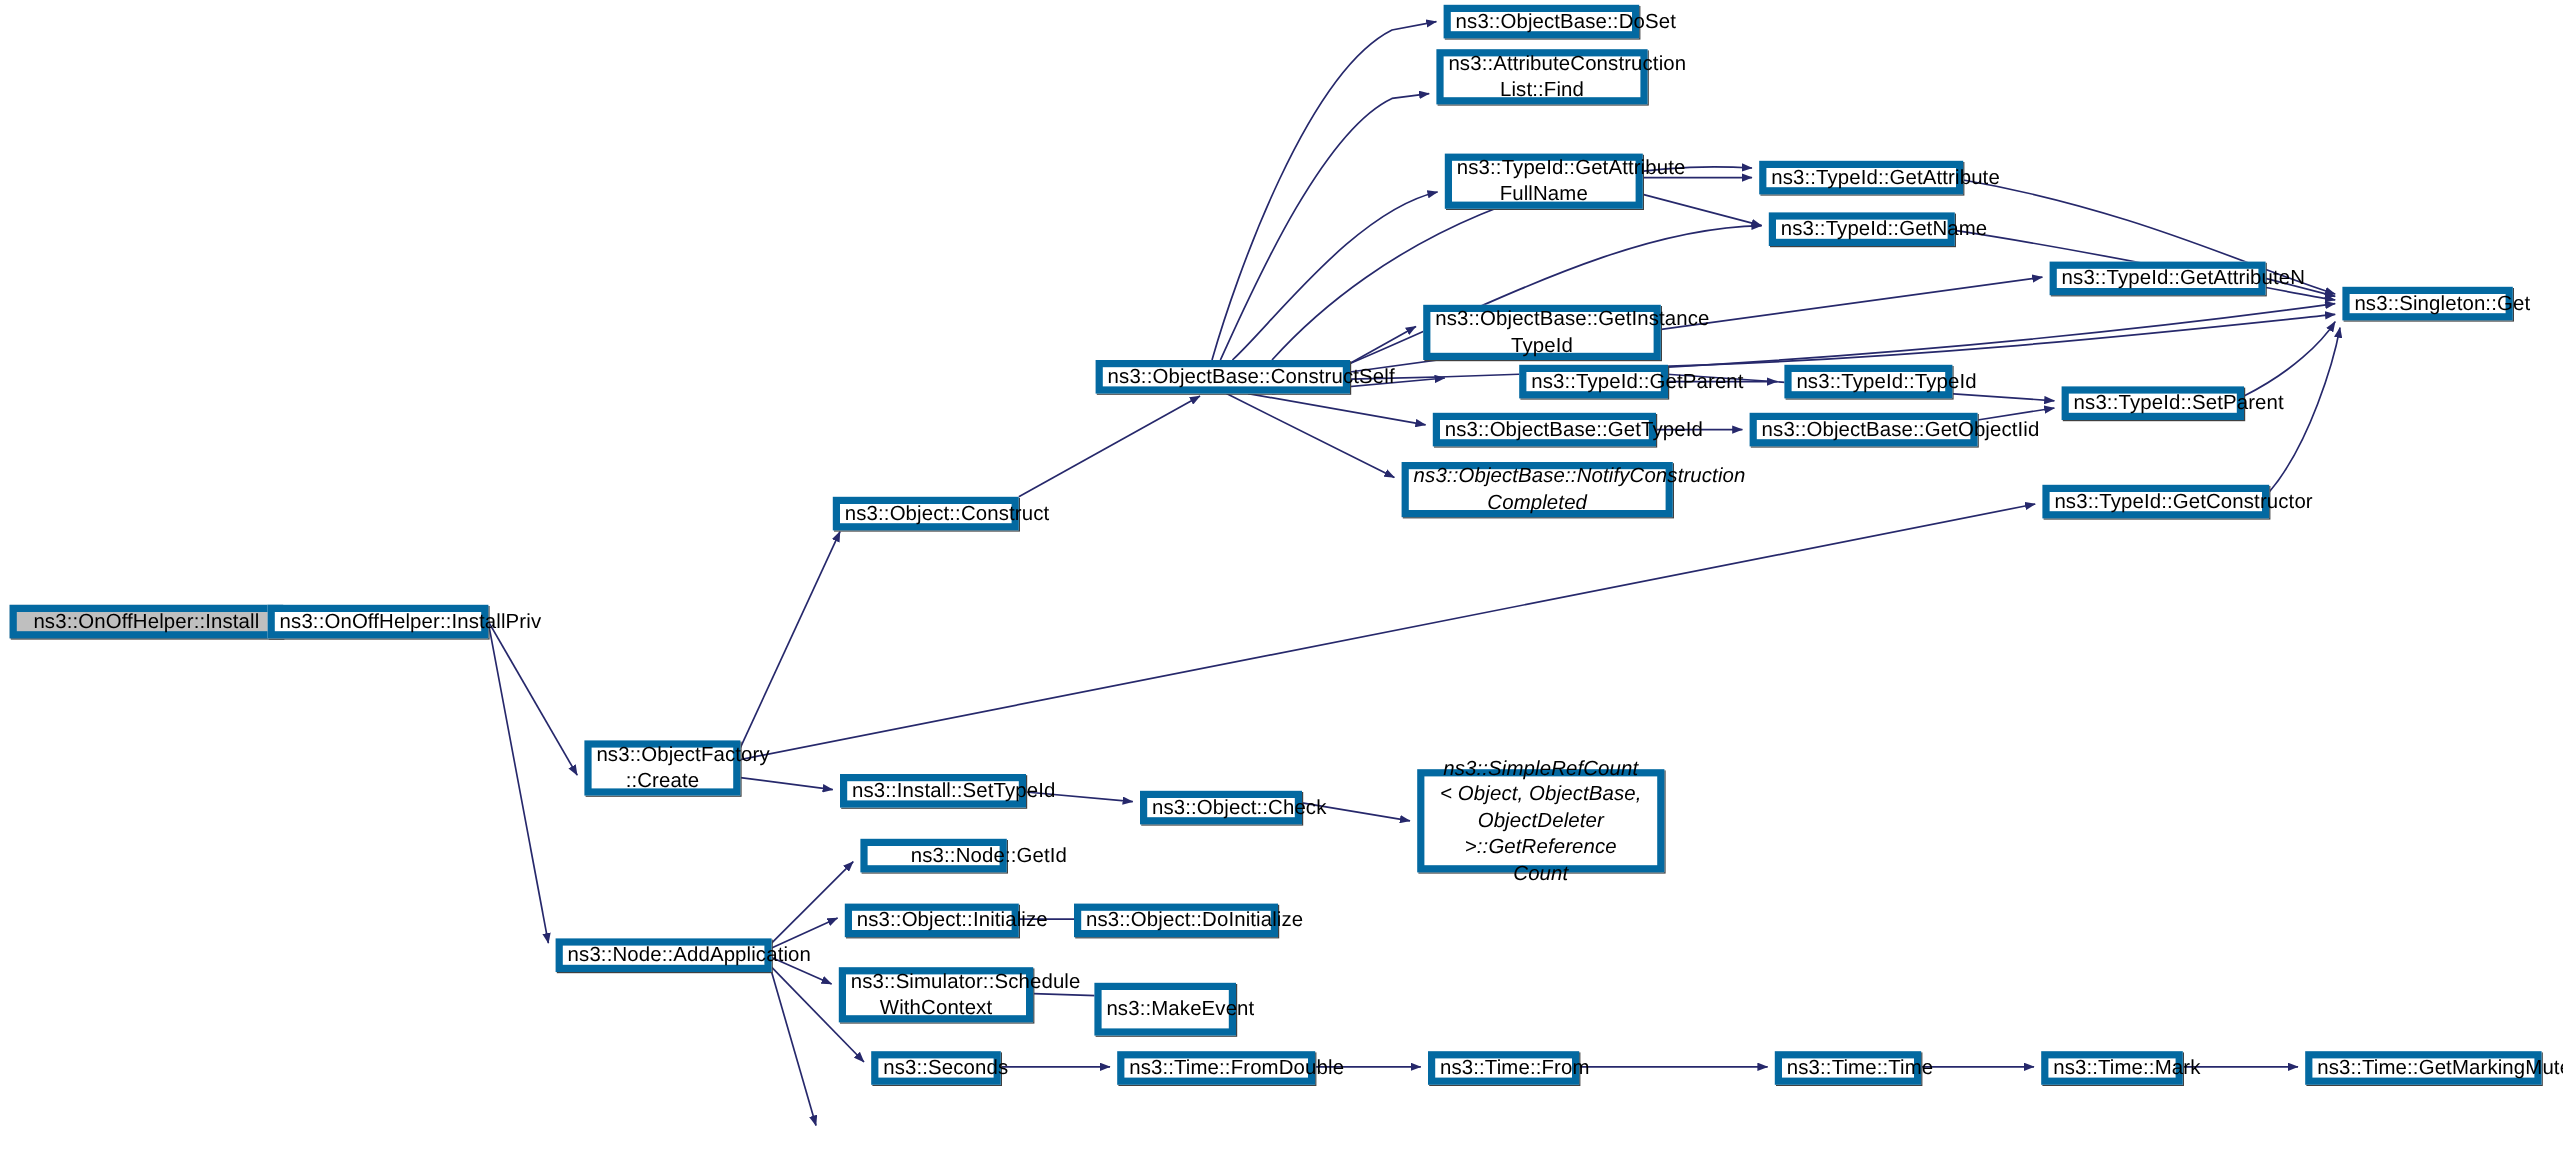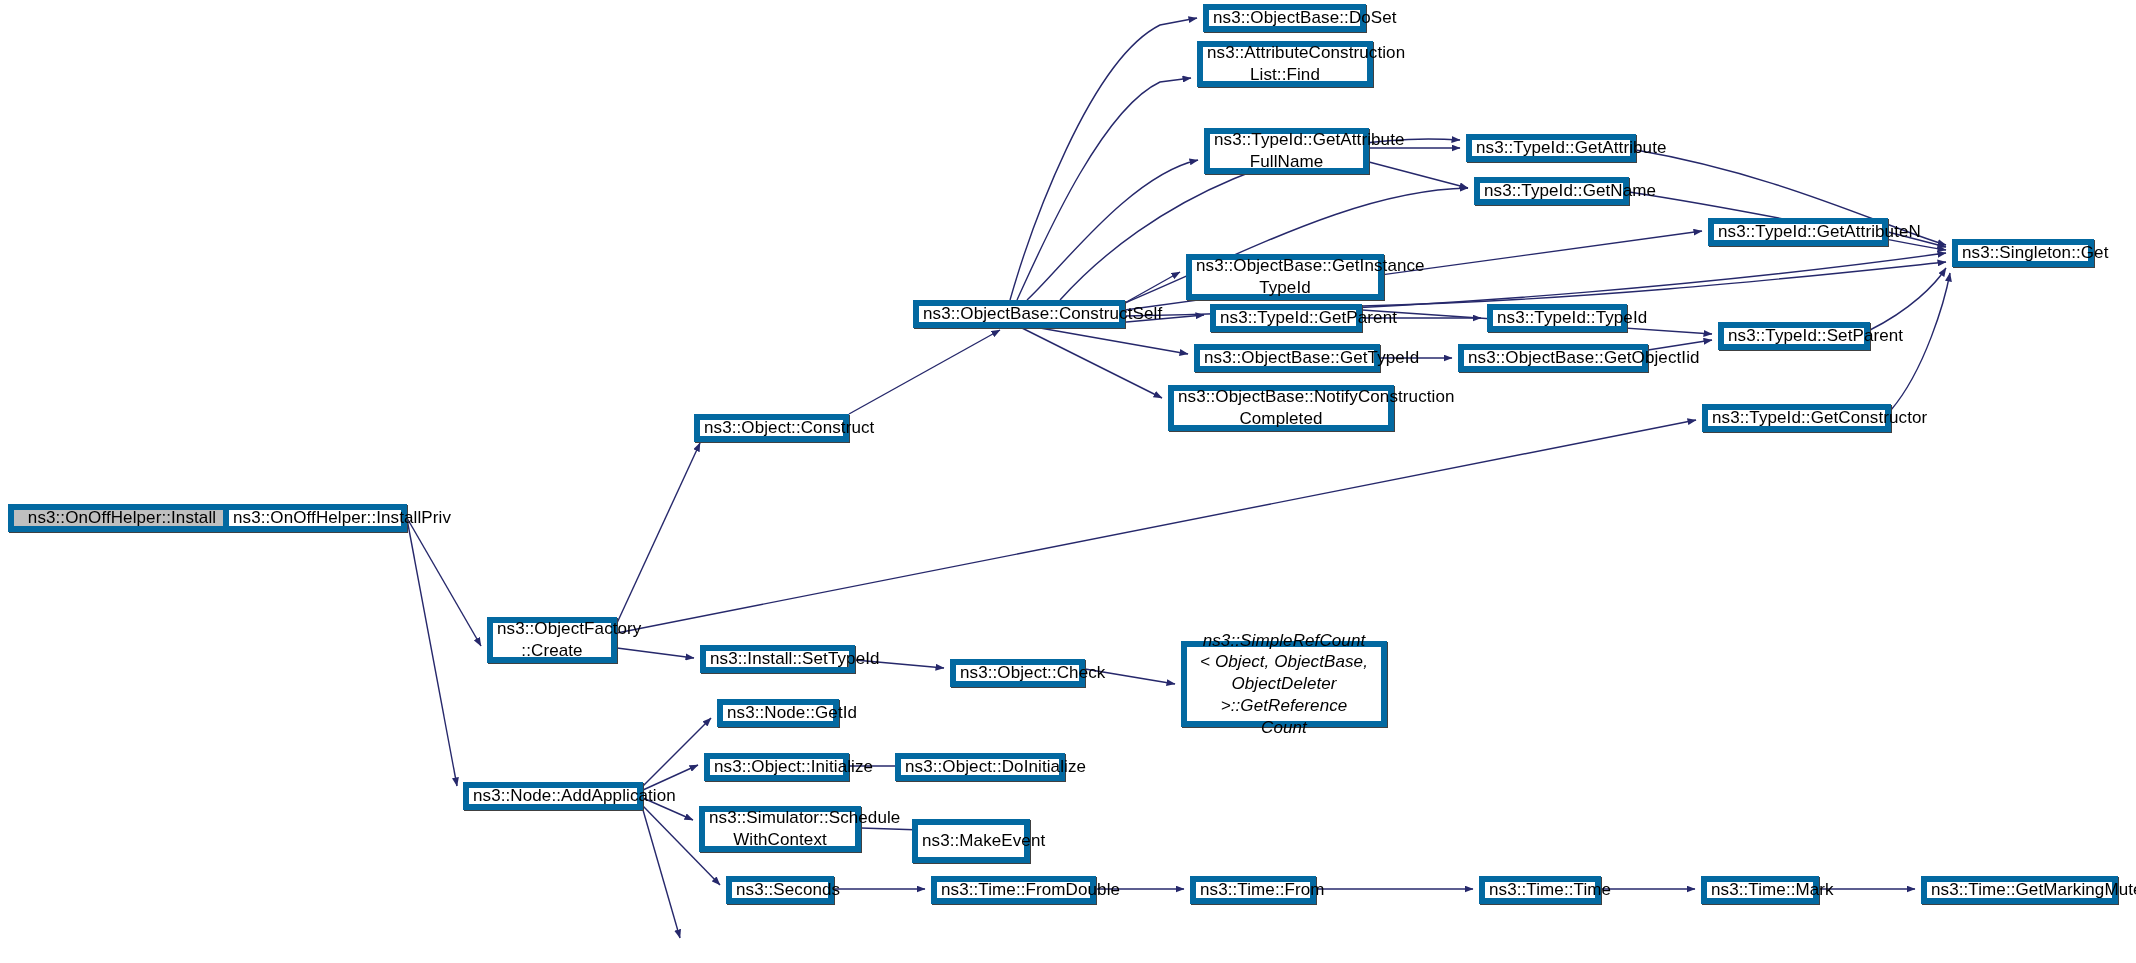--- a/index.html
+++ b/index.html
@@ -108,41 +108,41 @@
       </g>
   </svg>
   <div id="nodes">
       <div class="node root" style="left: 8px; top: 504px; width: 228px; height: 28px;"><span class="node-label">ns3::OnOffHelper::Install</span></div>
       <div class="node" style="left: 223px; top: 504px; width: 184px; height: 28px;"><span class="node-label">ns3::OnOffHelper::InstallPriv</span></div>
       <div class="node" style="left: 487px; top: 617px; width: 130px; height: 46px;"><span class="node-label">ns3::ObjectFactory
 ::Create</span></div>
       <div class="node" style="left: 463px; top: 782px; width: 180px; height: 28px;"><span class="node-label">ns3::Node::AddApplication</span></div>
       <div class="node" style="left: 694px; top: 414px; width: 155px; height: 28px;"><span class="node-label">ns3::Object::Construct</span></div>
       <div class="node" style="left: 700px; top: 645px; width: 155px; height: 28px;"><span class="node-label">ns3::Install::SetTypeId</span></div>
-      <div class="node" style="left: 717px; top: 699px; width: 122px; height: 28px;"><span class="node-label">ns3::Node::GetId</span></div>
+      <div class="node" style="left: 717px; top: 699px; width: 122px; height: 28px; padding-left: 32px;"><span class="node-label">ns3::Node::GetId</span></div>
       <div class="node" style="left: 704px; top: 753px; width: 145px; height: 28px;"><span class="node-label">ns3::Object::Initialize</span></div>
       <div class="node" style="left: 699px; top: 806px; width: 162px; height: 46px;"><span class="node-label">ns3::Simulator::Schedule
 WithContext</span></div>
       <div class="node" style="left: 726px; top: 876px; width: 108px; height: 28px;"><span class="node-label">ns3::Seconds</span></div>
       <div class="node" style="left: 686px; top: 929px; width: 178px; height: 44px; margin-top: 48px;"><span class="node-label">ns3::Application::SetNode</span></div>
       <div class="node" style="left: 913px; top: 300px; width: 212px; height: 28px;"><span class="node-label">ns3::ObjectBase::ConstructSelf</span></div>
       <div class="node" style="left: 950px; top: 659px; width: 135px; height: 28px;"><span class="node-label">ns3::Object::Check</span></div>
       <div class="node" style="left: 895px; top: 753px; width: 170px; height: 28px;"><span class="node-label">ns3::Object::DoInitialize</span></div>
       <div class="node" style="left: 912px; top: 819px; width: 118px; height: 44px;"><span class="node-label">ns3::MakeEvent</span></div>
       <div class="node" style="left: 931px; top: 876px; width: 165px; height: 28px;"><span class="node-label">ns3::Time::FromDouble</span></div>
       <div class="node" style="left: 1203px; top: 4px; width: 163px; height: 28px;"><span class="node-label">ns3::ObjectBase::DoSet</span></div>
       <div class="node" style="left: 1197px; top: 41px; width: 176px; height: 46px;"><span class="node-label">ns3::AttributeConstruction
 List::Find</span></div>
       <div class="node" style="left: 1204px; top: 128px; width: 165px; height: 46px;"><span class="node-label">ns3::TypeId::GetAttribute
 FullName</span></div>
       <div class="node" style="left: 1186px; top: 254px; width: 198px; height: 46px;"><span class="node-label">ns3::ObjectBase::GetInstance
 TypeId</span></div>
-      <div class="node" style="left: 1210px; top: 304px; width: 152px; height: 28px; text-align: center;"><span class="node-label">ns3::TypeId::GetParent</span></div>
+      <div class="node" style="left: 1266px; top: 304px; width: 124px; height: 28px; text-align: center;"><span class="node-label">ns3::TypeId::GetParent</span></div>
       <div class="node" style="left: 1194px; top: 344px; width: 186px; height: 28px;"><span class="node-label">ns3::ObjectBase::GetTypeId</span></div>
-      <div class="node" style="left: 1168px; top: 385px; width: 226px; height: 46px;"><span class="node-label">ns3::ObjectBase::NotifyConstruction
+      <div class="node" style="left: 1168px; top: 385px; width: 226px; height: 46px; font-style: italic;"><span class="node-label">ns3::ObjectBase::NotifyConstruction
 Completed</span></div>
       <div class="node" style="left: 1181px; top: 641px; width: 206px; height: 86px; font-style: italic;"><span class="node-label">ns3::SimpleRefCount
 &lt; Object, ObjectBase,
  ObjectDeleter &gt;::GetReference
 Count</span></div>
       <div class="node" style="left: 1466px; top: 134px; width: 170px; height: 28px;"><span class="node-label">ns3::TypeId::GetAttribute</span></div>
       <div class="node" style="left: 1474px; top: 177px; width: 155px; height: 28px;"><span class="node-label">ns3::TypeId::GetName</span></div>
       <div class="node" style="left: 1708px; top: 218px; width: 180px; height: 28px;"><span class="node-label">ns3::TypeId::GetAttributeN</span></div>
       <div class="node" style="left: 1487px; top: 304px; width: 140px; height: 28px;"><span class="node-label">ns3::TypeId::TypeId</span></div>
       <div class="node" style="left: 1458px; top: 344px; width: 190px; height: 28px; text-align: center;"><span class="node-label">ns3::ObjectBase::GetObjectIid</span></div>

